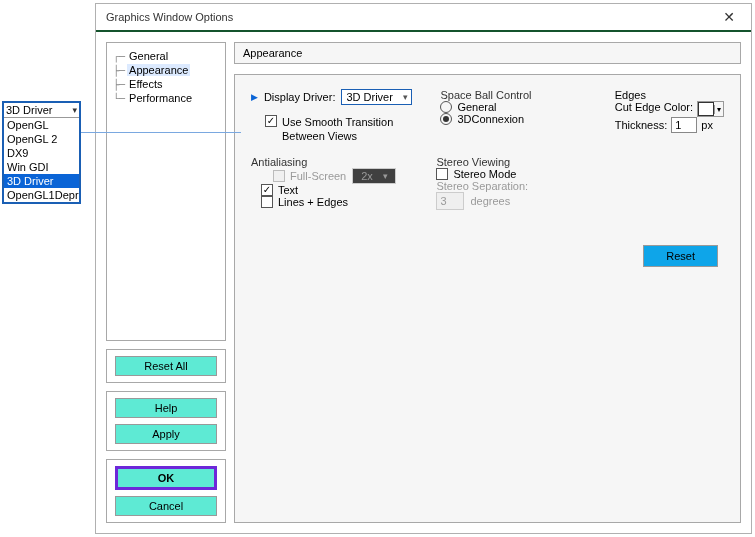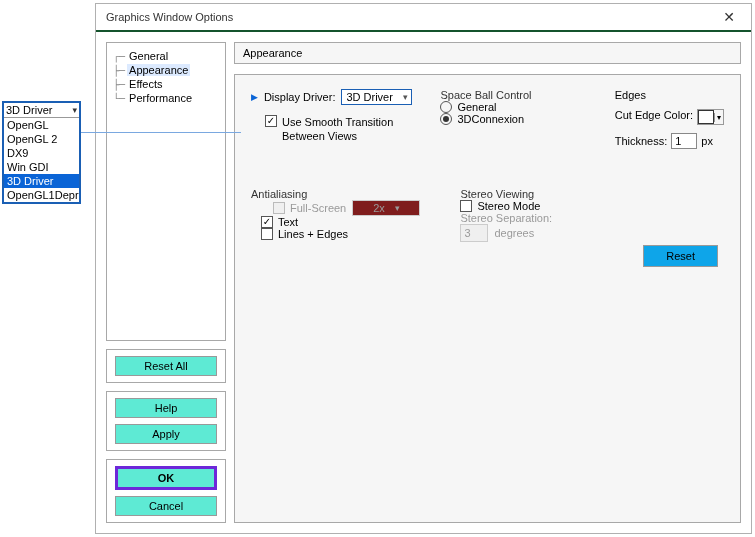--- a/index.html
+++ b/index.html
@@ -54,28 +54,28 @@
 .rad { display: inline-flex; align-items: center; gap: 5px; }
 .rad .circ { width: 12px; height: 12px; border: 1px solid #555; border-radius: 50%; display: inline-flex; align-items: center; justify-content: center; }
 .rad .dot { width: 6px; height: 6px; border-radius: 50%; background: #333; }
 
 .grp { display: flex; flex-direction: column; }
 .grp .gtitle { font-weight: normal; color: #333; }
 
 .smooth { margin-top: 10px; margin-left: 14px; display: flex; align-items: flex-start; gap: 5px; }
 .smooth .lbltxt { line-height: 1.3; }
 
-.midrow { display: flex; gap: 40px; margin-top: 44px; }
-.aa-sel { display: inline-flex; align-items: center; border: 1px solid #ccc; background: #7f1d1d; color: #9a9a9a; padding: 1px 20px; gap: 10px; }
+.midrow { display: flex; gap: 40px; margin-top: 12px; }
+.aa-sel { display: inline-flex; align-items: center; border: 1px solid #ccc; background: #404040; color: #9a9a9a; padding: 1px 8px; gap: 10px; }
 .aa-sel .chev { font-size: 9px; }
 
 .stereo .dis { color: #9a9a9a; }
 .stereo .numin { width: 28px; border: 1px solid #ccc; background: #efefef; color: #9a9a9a; padding: 2px 3px; display: inline-block; }
 
-.edges { position: absolute; right: 16px; top: 14px; display: flex; flex-direction: column; gap: 8px; }
+.edges { position: absolute; right: 16px; top: 14px; display: flex; flex-direction: column; gap: 0; }
 .swatch { width: 16px; height: 14px; border: 1px solid #333; background: #fff; display: inline-block; }
 .swdrop { display: inline-flex; align-items: center; border: 1px solid #999; }
 .swdrop .ar { padding: 0 2px; font-size: 8px; border-left: 1px solid #999; }
 .numfield { width: 26px; border: 1px solid #888; background: #fff; padding: 1px 3px; display: inline-block; }
 
 .resetbtn { position: absolute; right: 22px; top: 170px; border: 1px solid #999; background: #0ea5e9; padding: 4px 22px; }
 </style>
 </head>
 <body>
 

